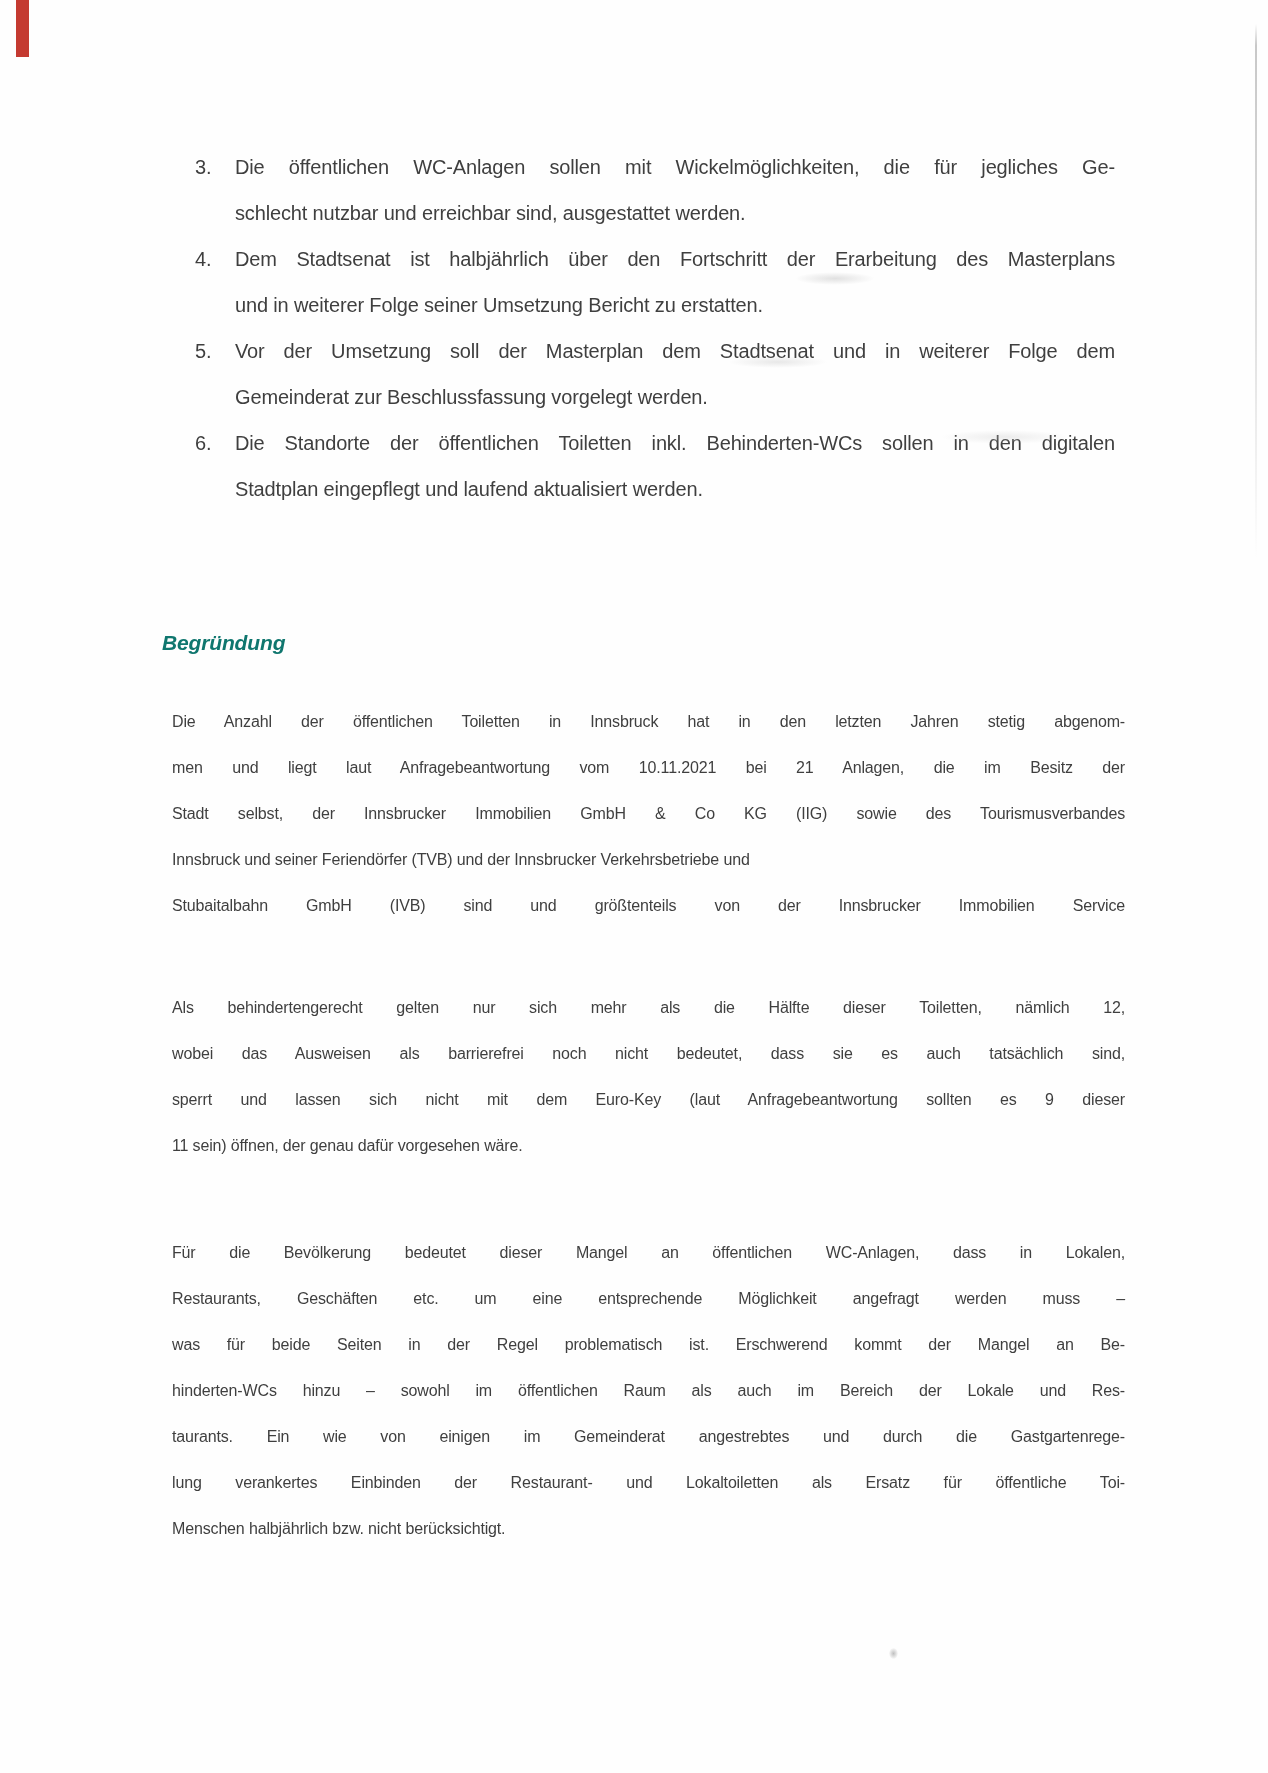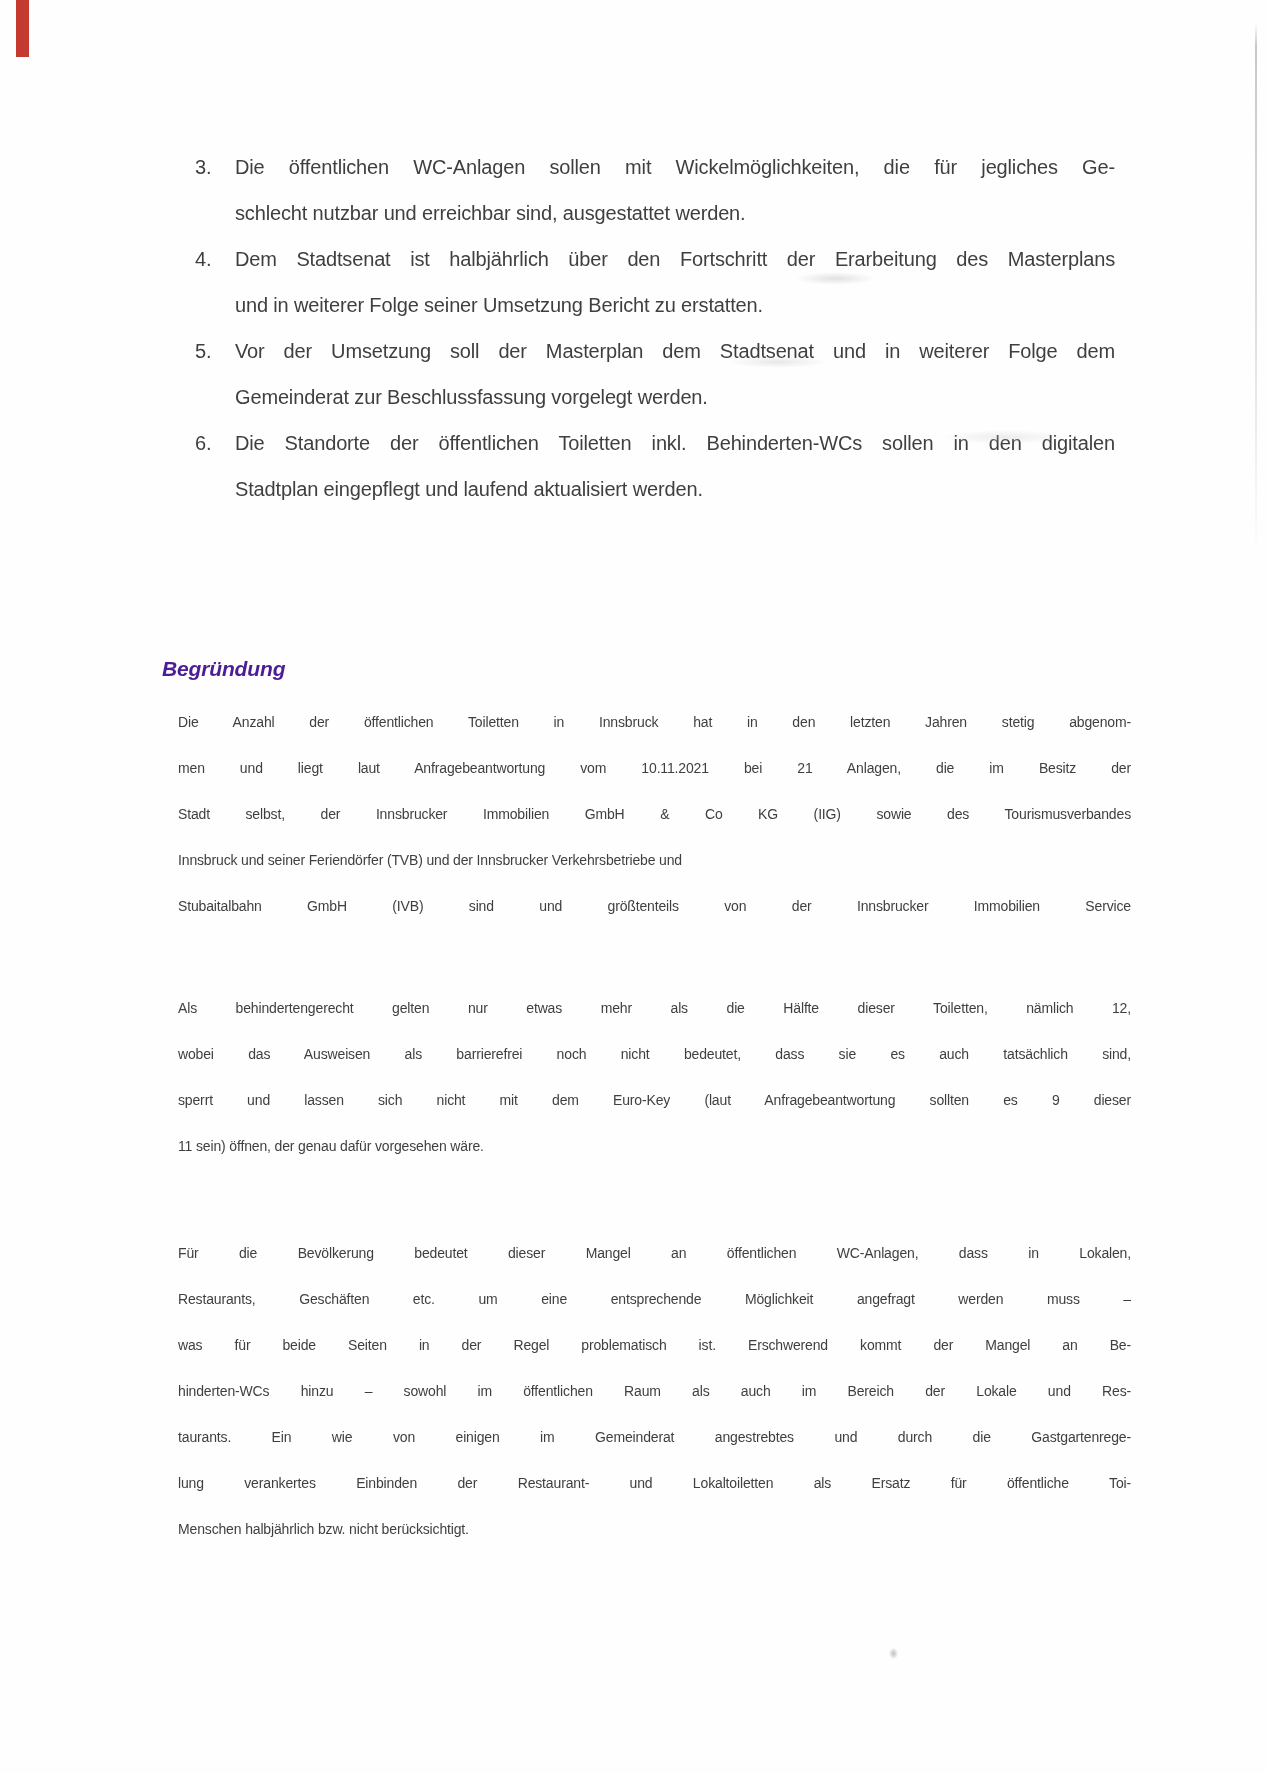--- a/index.html
+++ b/index.html
@@ -58,35 +58,35 @@
   .item .num {
     position: absolute;
     left: 0;
     top: 0;
   }
 
   
   .heading {
     position: absolute;
     left: 162px;
-    top: 646px;
+    top: 620px;
     width: 953px;
     font-size: 21px;
     font-weight: bold;
     font-style: italic;
     line-height: 46px;
-    color: #4c1d95;
+    color: #0f766e;
   }
 
   
   .para {
     position: absolute;
-    left: 178px;
+    left: 172px;
     width: 953px;
-    font-size: 14px;
+    font-size: 16px;
     line-height: 46px;
   }
   .para-1 { top: 699px; }
   .para-2 { top: 985px; }
   .para-3 { top: 1230px; }
 
   
   .line.jl {
     text-align: justify;
     text-align-last: justify;
@@ -158,21 +158,21 @@
 
   <div class="para para-1">
     <div class="line jl">Die Anzahl der öffentlichen Toiletten in Innsbruck hat in den letzten Jahren stetig abgenom-</div>
     <div class="line jl">men und liegt laut Anfragebeantwortung vom 10.11.2021 bei 21 Anlagen, die im Besitz der</div>
     <div class="line jl">Stadt selbst, der Innsbrucker Immobilien GmbH &amp; Co KG (IIG) sowie des Tourismusverbandes</div>
     <div class="line rg">Innsbruck und seiner Feriendörfer (TVB) und der Innsbrucker Verkehrsbetriebe und</div>
     <div class="line jl">Stubaitalbahn GmbH (IVB) sind und größtenteils von der Innsbrucker Immobilien Service</div>
   </div>
 
   <div class="para para-2">
-    <div class="line jl">Als behindertengerecht gelten nur etwas mehr als die Hälfte dieser Toiletten, nämlich 12,</div>
+    <div class="line jl">Als behindertengerecht gelten nur sich mehr als die Hälfte dieser Toiletten, nämlich 12,</div>
     <div class="line jl">wobei das Ausweisen als barrierefrei noch nicht bedeutet, dass sie es auch tatsächlich sind,</div>
     <div class="line jl">sperrt und lassen sich nicht mit dem Euro-Key (laut Anfragebeantwortung sollten es 9 dieser</div>
     <div class="line rg">11 sein) öffnen, der genau dafür vorgesehen wäre.</div>
   </div>
 
   <div class="para para-3">
     <div class="line jl">Für die Bevölkerung bedeutet dieser Mangel an öffentlichen WC-Anlagen, dass in Lokalen,</div>
     <div class="line jl">Restaurants, Geschäften etc. um eine entsprechende Möglichkeit angefragt werden muss –</div>
     <div class="line jl">was für beide Seiten in der Regel problematisch ist. Erschwerend kommt der Mangel an Be-</div>
     <div class="line jl">hinderten-WCs hinzu – sowohl im öffentlichen Raum als auch im Bereich der Lokale und Res-</div>

